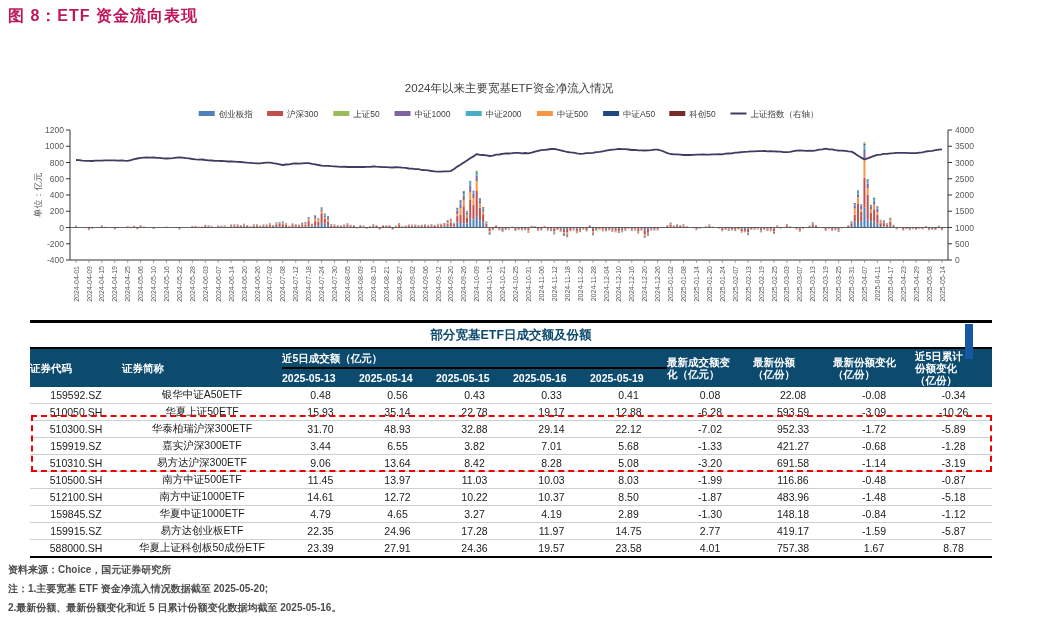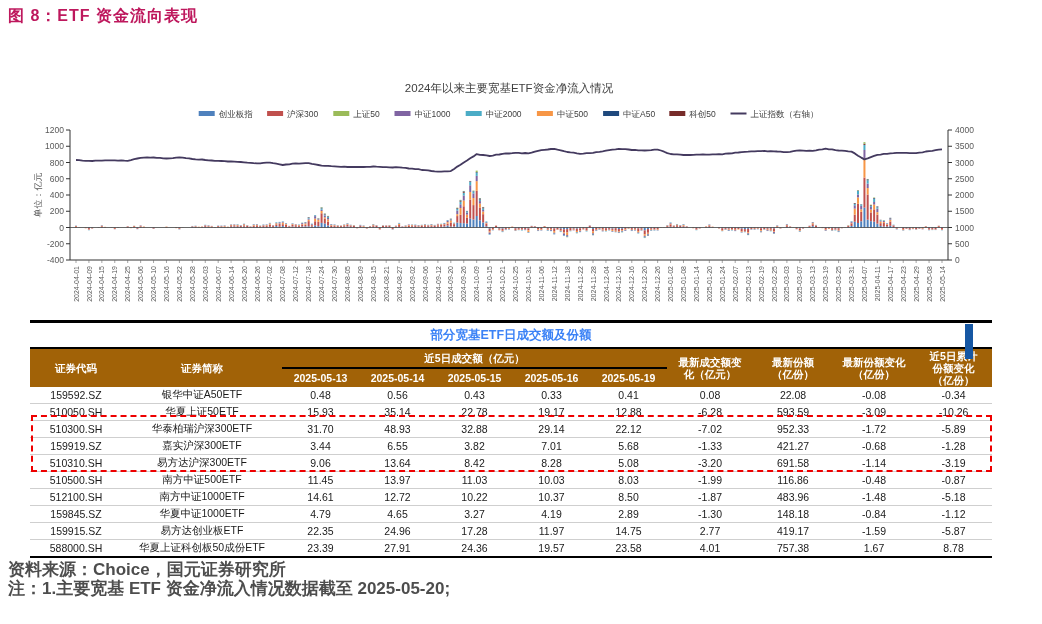--- a/index.html
+++ b/index.html
@@ -1,29 +1,29 @@
 <!DOCTYPE html>
 <html><head>
 <meta charset="utf-8">
 <style>
   html,body{margin:0;padding:0;background:#ffffff;}
   body{width:1042px;height:624px;position:relative;font-family:"Liberation Sans","DejaVu Sans",sans-serif;overflow:hidden;}
   .fig-title{position:absolute;left:8px;top:6px;font-size:16px;font-weight:bold;color:#be185d;letter-spacing:1px;}
   .chart-wrap{position:absolute;left:28px;top:52px;width:960px;height:278px;}
   .table-block{position:absolute;left:30px;top:320px;width:962px;}
   .tbl-top-rule{border-top:3px solid #000;}
-  .tbl-title{font-size:12.5px;font-weight:bold;color:#3b82f6;text-align:center;padding:4px 0 3px 0;}
+  .tbl-title{font-size:12.5px;font-weight:bold;color:#0c4a6e;text-align:center;padding:4px 0 3px 0;}
   table.etf{border-collapse:collapse;table-layout:fixed;width:962px;border-top:2px solid #000;border-bottom:2.5px solid #000;}
-  table.etf th{background:#a16207;color:#fff;font-size:10.5px;font-weight:bold;text-align:center;vertical-align:middle;padding:1px 0;white-space:pre-line;line-height:1.15;}
+  table.etf th{background:#0c4a6e;color:#fff;font-size:10.5px;font-weight:bold;text-align:left;vertical-align:middle;padding:1px 0;white-space:pre-line;line-height:1.15;}
   table.etf th.grp{border-bottom:2px solid #000;}
   table.etf td{font-size:10.5px;color:#1a1a1a;text-align:center;height:16px;padding:0;border-bottom:1px solid #cfcfcf;white-space:nowrap;overflow:hidden;}
   table.etf tr:last-child td{border-bottom:none;}
   .red-box{position:absolute;left:1px;top:92px;width:957px;height:53px;border:2px dashed #ee0000;pointer-events:none;}
   .hdr-sliver{position:absolute;left:965px;top:324px;width:8px;height:35px;background:#1657a3;}
-  .footer{position:absolute;left:8px;top:560px;font-size:17px;font-weight:bold;color:#4d4d4d;line-height:19px;}
+  .footer{position:absolute;left:8px;top:560px;font-size:10px;font-weight:bold;color:#4d4d4d;line-height:19px;}
   svg text{font-family:"Liberation Sans","DejaVu Sans",sans-serif;}
 </style>
 </head>
 <body>
 
 <div class="fig-title">图 8：ETF 资金流向表现</div>
 
 <div class="chart-wrap">
   <svg id="chart-svg" width="960" height="278" viewBox="0 0 960 278">
       <text x="481" y="40" text-anchor="middle" font-size="11.5" fill="#404040">2024年以来主要宽基ETF资金净流入情况</text>
@@ -1600,13 +1600,14 @@
       </tbody>
     </table>
   <div class="red-box"></div>
 </div>
 
 <div class="hdr-sliver"></div>
 
 <div class="footer">
   <div>资料来源：Choice，国元证券研究所</div>
   <div>注：1.主要宽基 ETF 资金净流入情况数据截至 2025-05-20;</div>
+  <div>2.最新份额、最新份额变化和近 5 日累计份额变化数据均截至 2025-05-16。</div>
 </div>
 
 </body></html>

